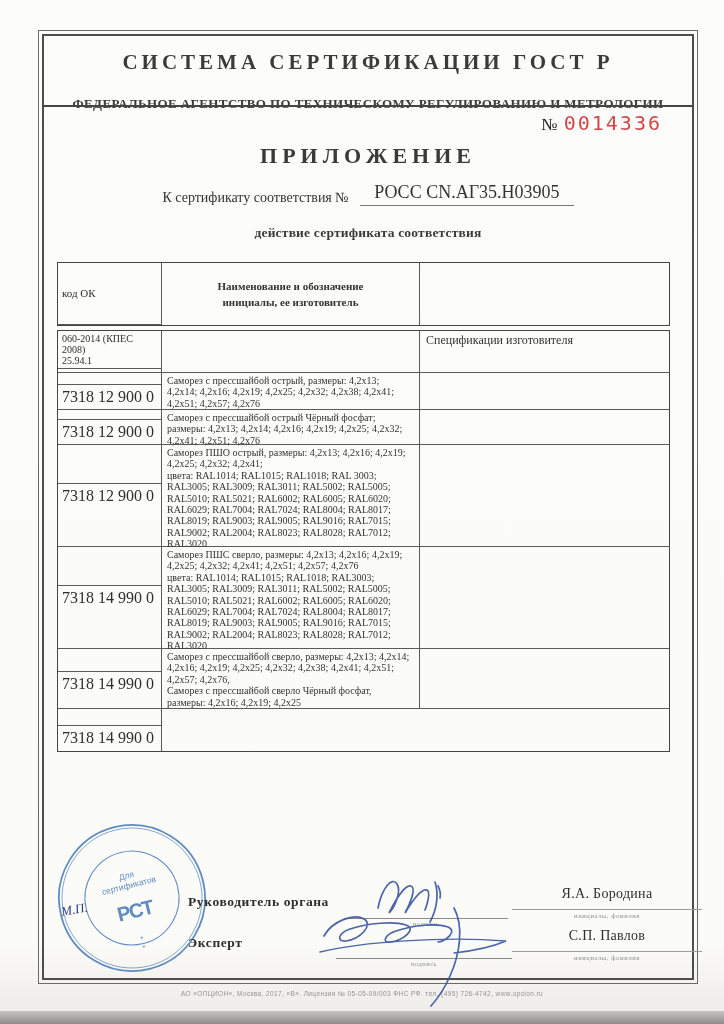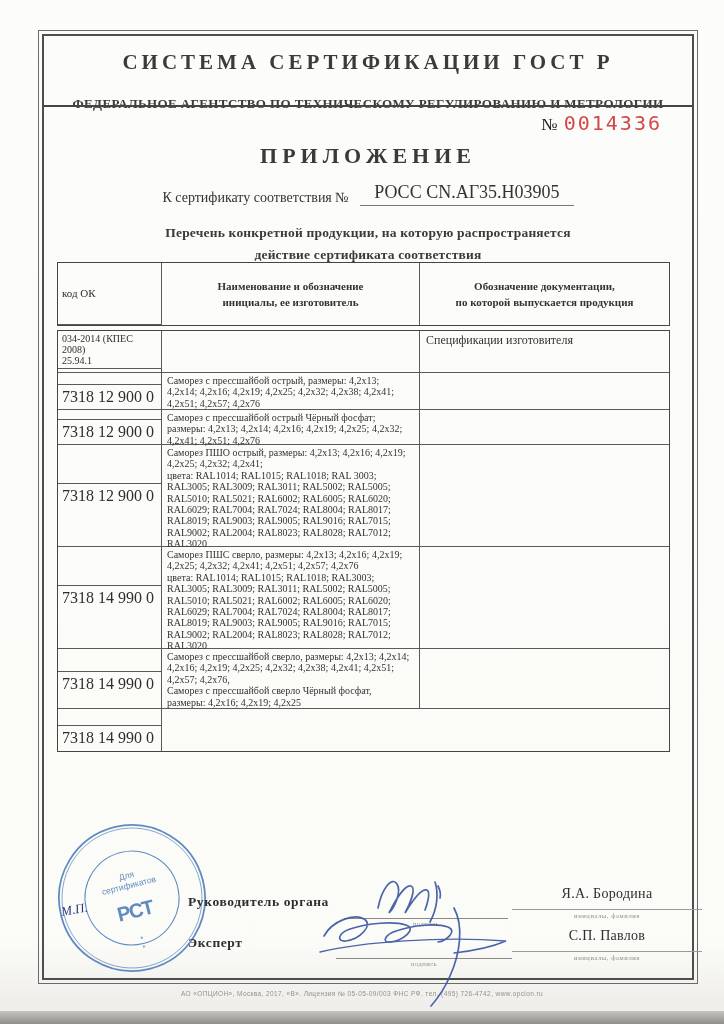--- a/index.html
+++ b/index.html
@@ -104,43 +104,40 @@
         </div>
 
         <div class="doc-title">ПРИЛОЖЕНИЕ</div>
 
         <div class="cert-line">
           <span>К сертификату соответствия №</span>
           <span class="cert-no">РОСС CN.АГ35.Н03905</span>
         </div>
 
         <div class="desc">
-          <div>Перечень конкретной продукции,  на которую распространяется</div>
           <div>действие сертификата соответствия</div>
         </div>
 
         <div class="tables">
 
           <div class="tbl t-head">
             <div class="t-row" style="height:100%;border-bottom:none;">
               <div class="c1">
                 <div class="c1-top">код ОК</div>
               </div>
               <div class="c2 hc">Наименование и обозначение
 инициалы, ее изготовитель</div>
-              <div class="c3 hc">Обозначение документации,
-по которой выпускается продукция</div>
             </div>
           </div>
 
           <div class="tbl t-body">
 
             <div class="t-row r-first" style="height:42px;">
               <div class="c1">
-                <div class="c1-top">034-2014 (КПЕС 2008)
+                <div class="c1-top">060-2014 (КПЕС 2008)
 25.94.1</div>
                 <div class="c1-bot"></div>
               </div>
               <div class="c2"></div>
               <div class="c3">Спецификации изготовителя</div>
             </div>
 
             <div class="t-row" style="height:37px;">
               <div class="c1">
                 <div class="c1-top"></div>

